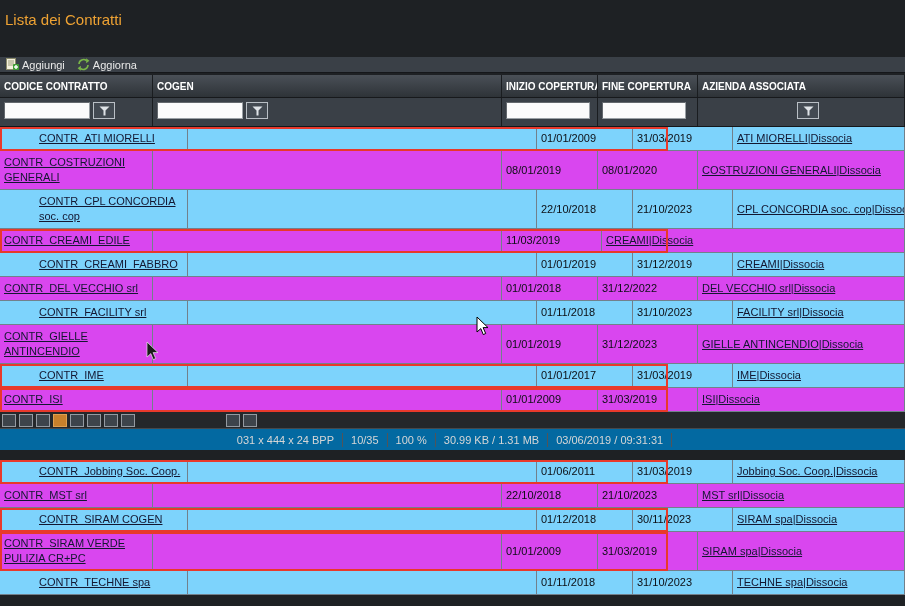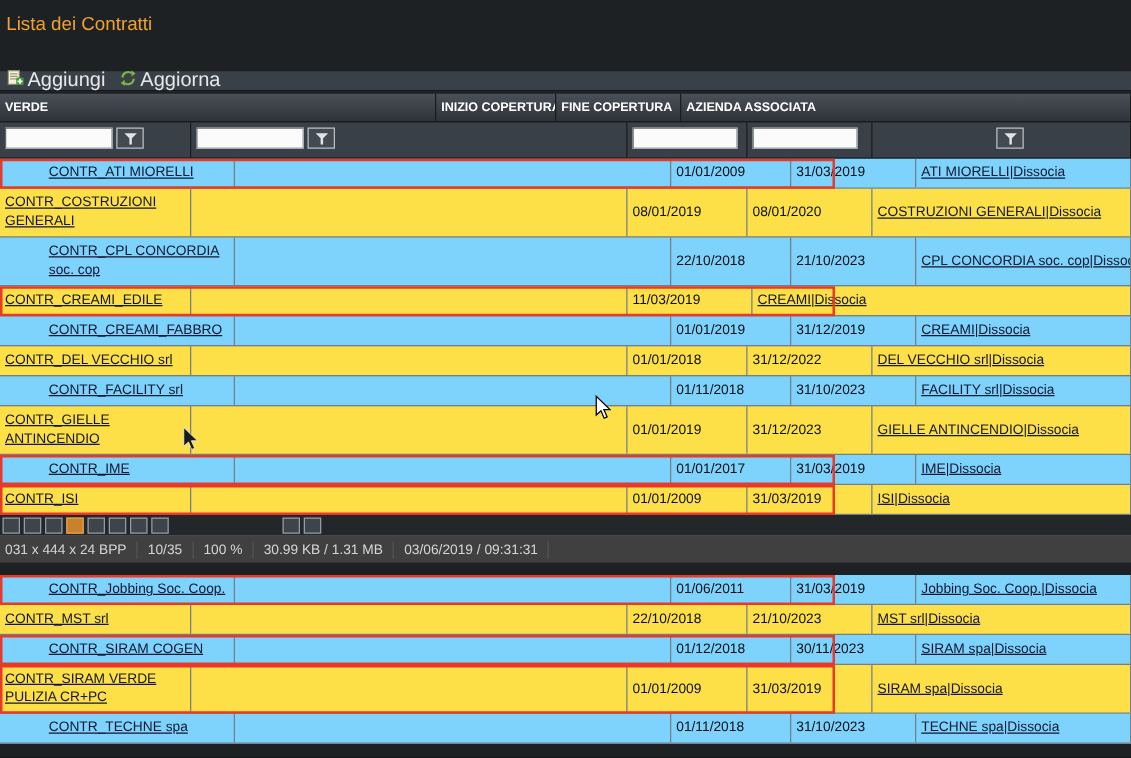--- a/index.html
+++ b/index.html
@@ -7,21 +7,21 @@
     position:relative;width:905px;height:606px;overflow:hidden;
     background:#1e2124;font-family:"Liberation Sans",sans-serif;
     -webkit-font-smoothing:antialiased;
   }
   
   .title-area{height:57px;box-sizing:border-box;padding:11px 0 0 5px;}
   .page-title{font-size:15px;color:#eea233;}
   
   .toolbar{height:16px;background:#3a4047;border-bottom:1px solid #15171a;
     display:flex;align-items:center;gap:6px;padding-left:3px;box-sizing:border-box;}
-  .tb-btn{display:flex;align-items:flex-start;gap:3px;font-size:16px;color:#e8e8e8;
+  .tb-btn{display:flex;align-items:flex-end;gap:3px;font-size:11px;color:#e8e8e8;
     padding:16px 3px;cursor:default;white-space:nowrap;}
   .tb-btn .icon{display:flex;align-items:center;}
   
   .grid{width:905px;}
   .grid-top{margin-top:2px;}
   .grid-bottom{margin-top:10px;}
   .hrow{display:flex;height:23px;box-sizing:border-box;
     background:linear-gradient(#4a5057,#2e3338);color:#ffffff;
     font-size:10px;font-weight:700;border-bottom:1px solid #17191c;}
   .hcell{box-sizing:border-box;padding:6px 4px 0 4px;border-right:1px solid #1a1d20;
@@ -38,39 +38,39 @@
   input.filter{width:86px;height:17px;box-sizing:border-box;font-size:11px;padding:0 2px;
     background:#fbfbfb;border:1px solid;border-color:#63686d #9aa0a5 #9aa0a5 #63686d;}
   input.filter.narrow{width:84px;}
   .funnel-btn{width:22px;height:17px;box-sizing:border-box;background:#434a52;
     border:1px solid #b9bfc5;display:flex;align-items:center;justify-content:center;cursor:pointer;}
   .funnel-offset{margin-left:95px;}
   
   .row{display:flex;position:relative;font-size:11px;color:#0c0e14;
     border-bottom:1px solid #72808b;min-height:23px;box-sizing:border-box;}
   .row.odd{background:#7dd3fc;padding-left:35px;}
-  .row.even{background:#fde047;}
+  .row.even{background:#d946ef;}
   .cell{box-sizing:border-box;padding:4px;line-height:15px;border-right:1px solid #72808b;
     display:flex;align-items:center;}
   .cell.w-inizio,.cell.w-fine{white-space:nowrap;}
   .cell.w-azienda{white-space:nowrap;overflow:hidden;}
   a.lnk{color:#131731;text-decoration:underline;cursor:pointer;}
   .sep{color:#131731;}
   .hl{position:absolute;left:0;top:0;bottom:-1px;width:668px;box-sizing:border-box;
     border:2px solid #e8392b;pointer-events:none;z-index:3;}
   
   .pager{height:16px;background:#24272a;display:flex;align-items:flex-start;gap:3px;
     padding:2px 0 0 2px;box-sizing:border-box;overflow:hidden;}
   .pbtn{width:14px;height:13px;box-sizing:border-box;background:#3d444b;
     border:1px solid #949aa1;cursor:pointer;flex:none;}
   .pbtn.active{background:#c8812c;border-color:#e0a050;}
   .pbtn.far{margin-left:88px;}
   
-  .statusbar{height:21px;background:#404040;border-top:1px solid #46484b;
-    display:flex;align-items:center;font-size:11px;color:#d6d6d6;}
+  .statusbar{height:21px;background:#0369a1;border-top:1px solid #46484b;
+    display:flex;align-items:center;font-size:11px;color:#d6d6d6;justify-content:center;}
   .sb-item{padding:0 8px;border-right:1px solid #515458;height:14px;line-height:14px;
     white-space:nowrap;}
   .sb-item:first-child{padding-left:4px;}
   
   .cursor{position:absolute;z-index:10;pointer-events:none;}
   #cursor-1{left:476px;top:316px;}
   #cursor-2{left:146px;top:341px;}
 </style>
 </head>
 <body>
@@ -104,21 +104,22 @@
           <path d="M11 7 A4.6 4.6 0 0 1 3.5 10.4" fill="none" stroke="#7ab648" stroke-width="1.6"></path>
           <polygon points="3.8,7.8 3.8,12.8 0.6,10.3" fill="#7ab648"></polygon>
         </svg>
       </span>
       <span>Aggiorna</span>
     </div>
   </div>
 
   <div class="grid grid-top">
     <div class="hrow">
-      <div class="hcell w-note">VERDE</div>
+      <div class="hcell w-codice">CODICE CONTRATTO</div>
+      <div class="hcell w-note">COGEN</div>
       <div class="hcell w-inizio">INIZIO COPERTURA</div>
       <div class="hcell w-fine">FINE COPERTURA</div>
       <div class="hcell w-azienda">AZIENDA ASSOCIATA</div>
     </div>
     <div class="frow">
       <div class="fcell w-codice">
         <input class="filter" value="" style="">
         <div class="funnel-btn">
           <svg width="11" height="10" viewBox="0 0 11 10">
               <polygon points="0.5,0.5 10.5,0.5 6.5,4.5 6.5,9.5 4.5,9.5 4.5,4.5" fill="#dfe3e7"></polygon>

